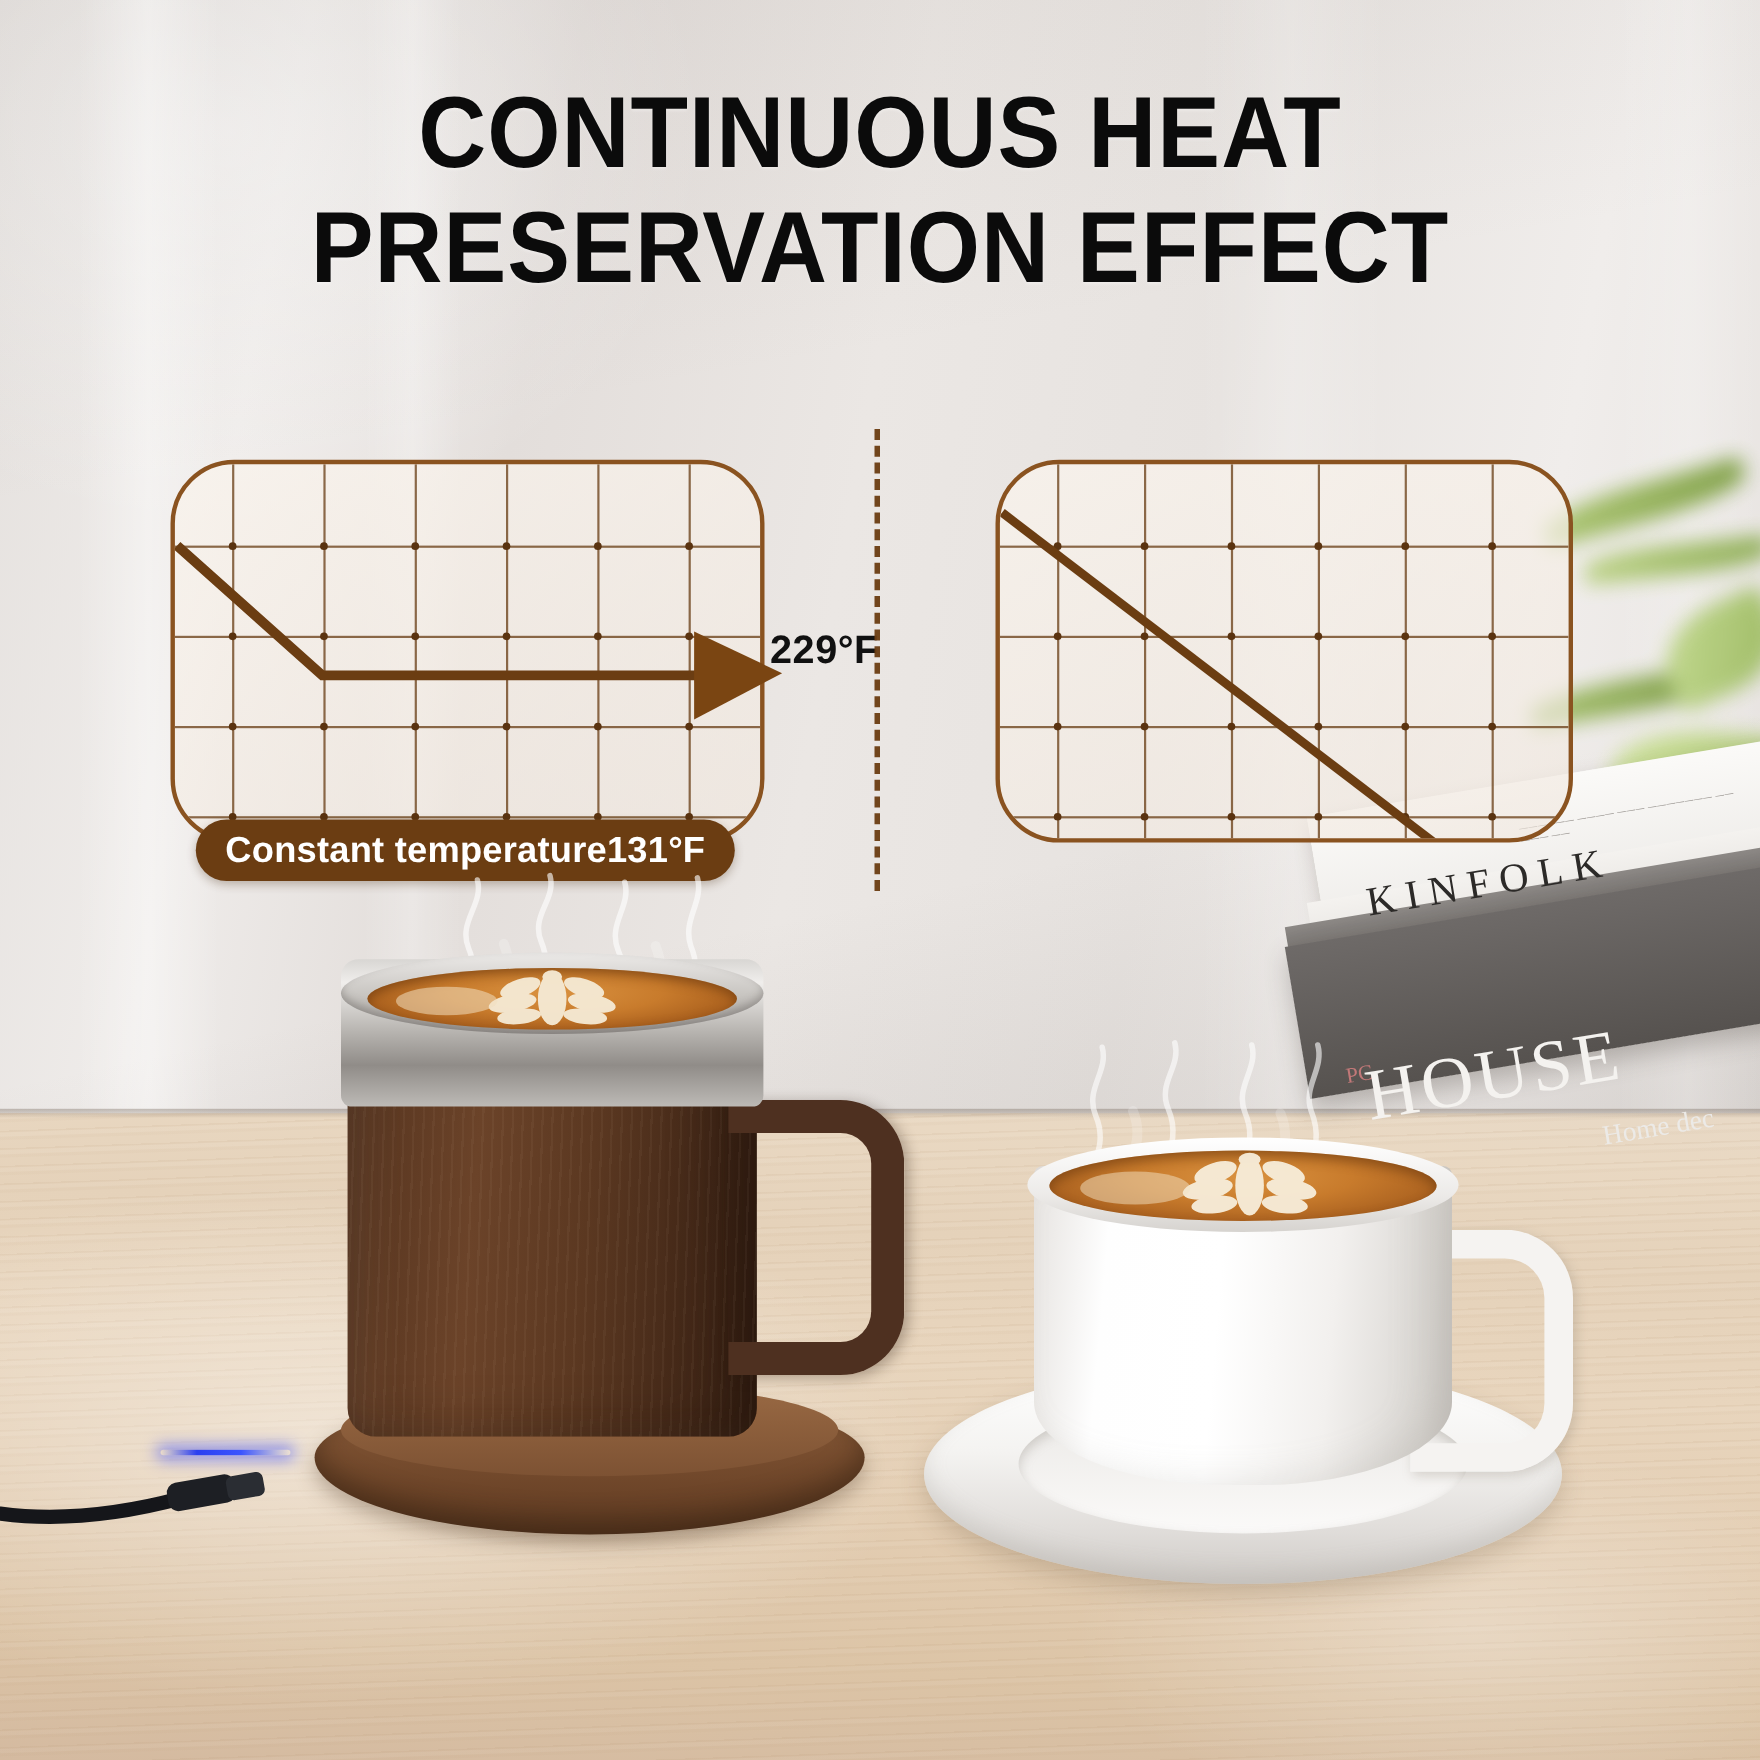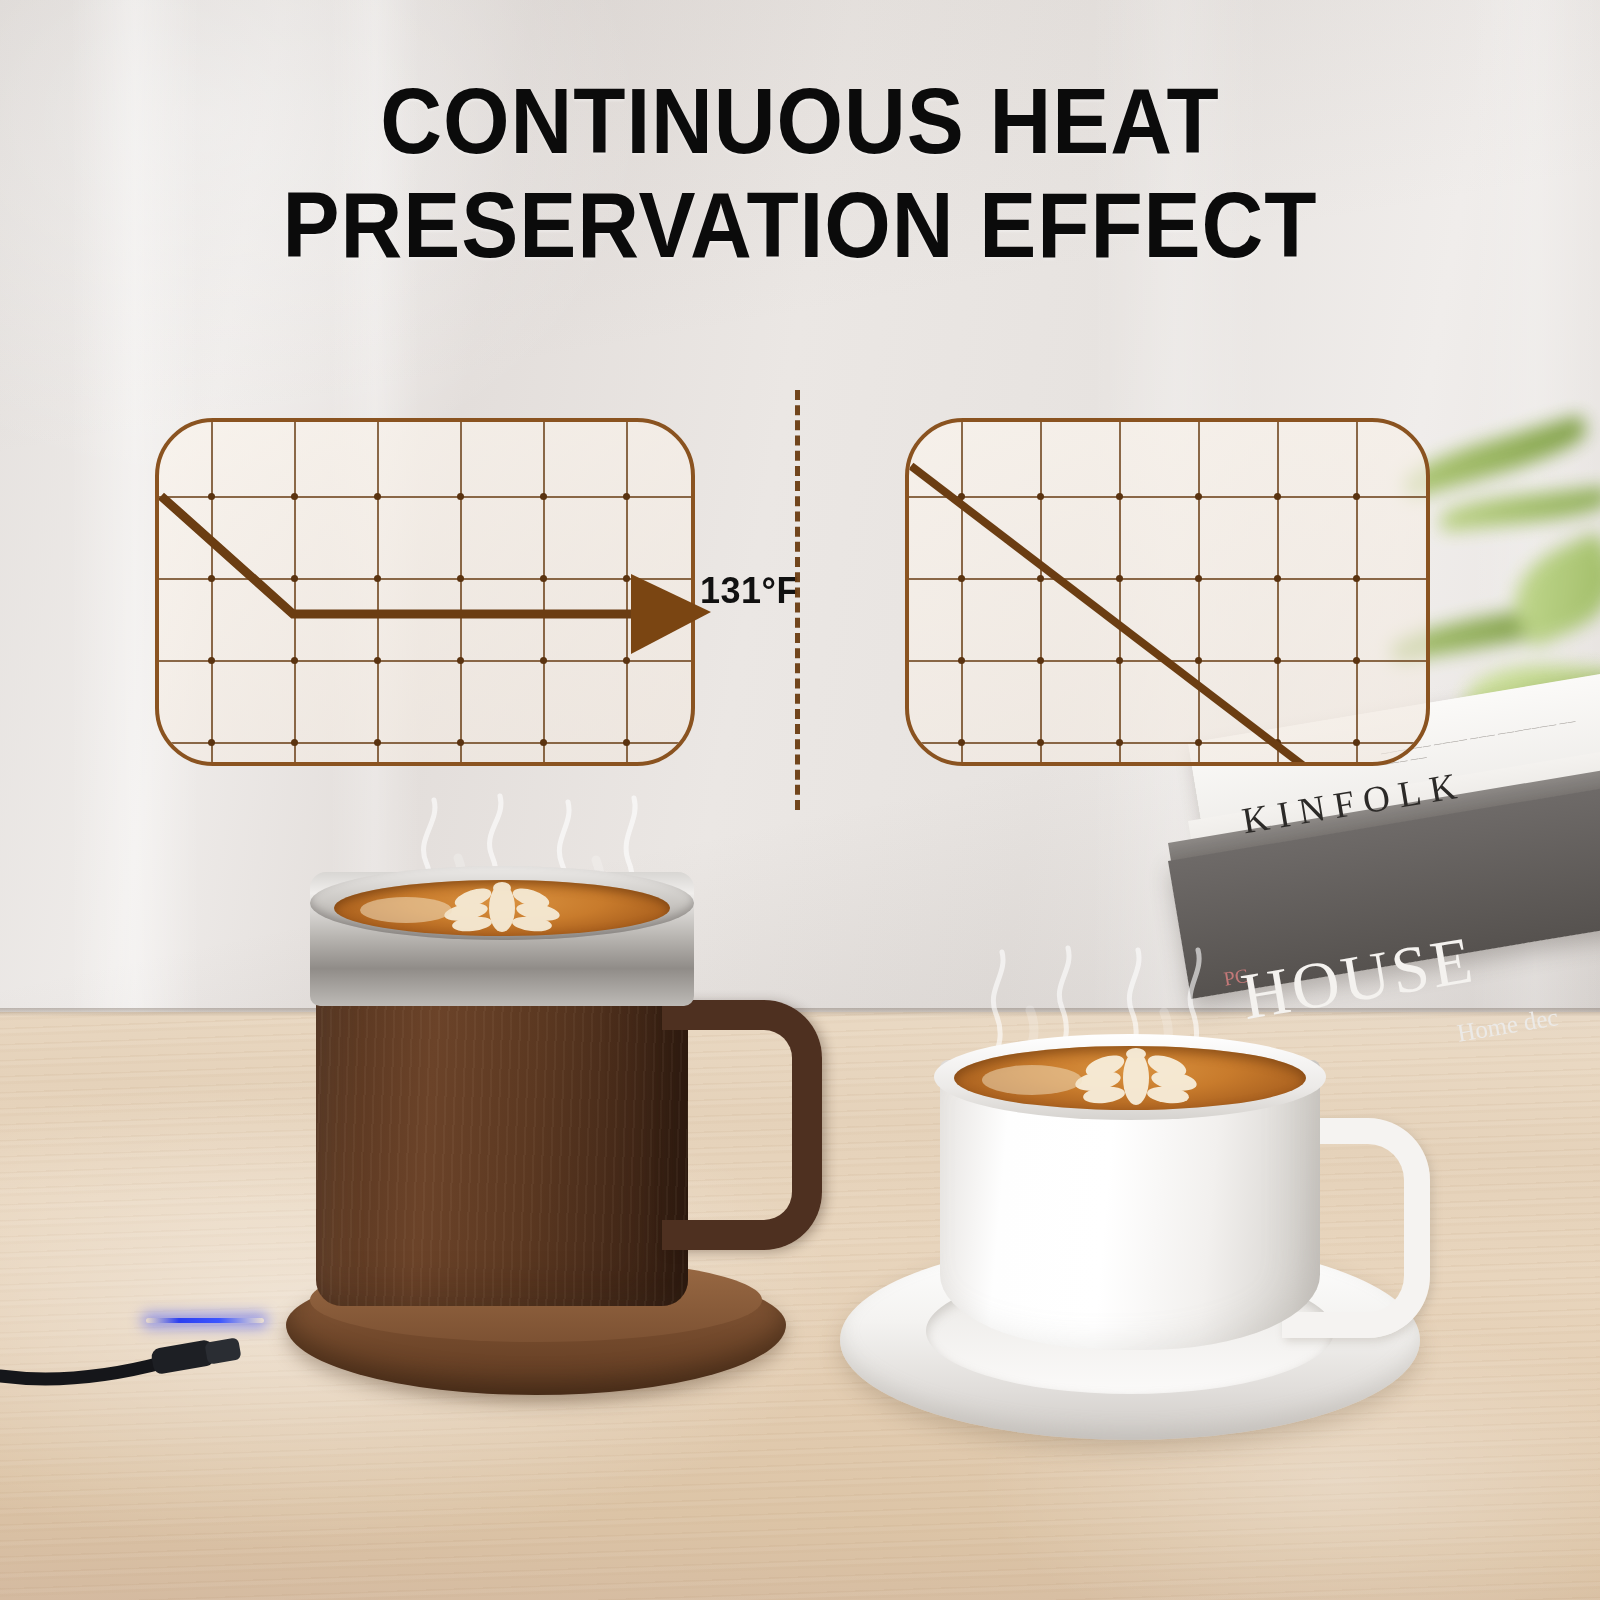--- a/index.html
+++ b/index.html
@@ -344,21 +344,24 @@
           <div class="gdot" style="left:464px;top:317px;"></div>
       </div>
       <svg class="svg-line" width="540" height="348" viewBox="0 0 540 348">
         <polyline points="2,74 134,192 500,192" fill="none" stroke="#6b3d12" stroke-width="9" stroke-linejoin="miter" stroke-linecap="butt"></polyline>
       </svg>
     </div>
     <svg class="svg-line" style="left:470px;top:148px;" width="110" height="96" viewBox="0 0 110 96">
       <polygon points="6,8 86,46 6,88" fill="#7a4512"></polygon>
     </svg>
   </div>
-  <div class="temp-label" style="left:700px;top:570px;">131°F</div>
+  <div class="pill" style="left:178px;top:745px;width:490px;">
+    <span>Constant temperature131°F</span>
+  </div>
+  <div class="temp-label" style="left:700px;top:570px;">229°F</div>
 
   <div class="divider"></div>
 
   <div class="panel" style="left:905px;top:418px;width:525px;height:348px;">
     <div class="chart-box" style="width:525px;height:348px;">
       <div class="grid-lines">
         <div class="gl-v" style="left:52px;"></div>
         <div class="gl-v" style="left:131px;"></div>
         <div class="gl-v" style="left:210px;"></div>
         <div class="gl-v" style="left:289px;"></div>

